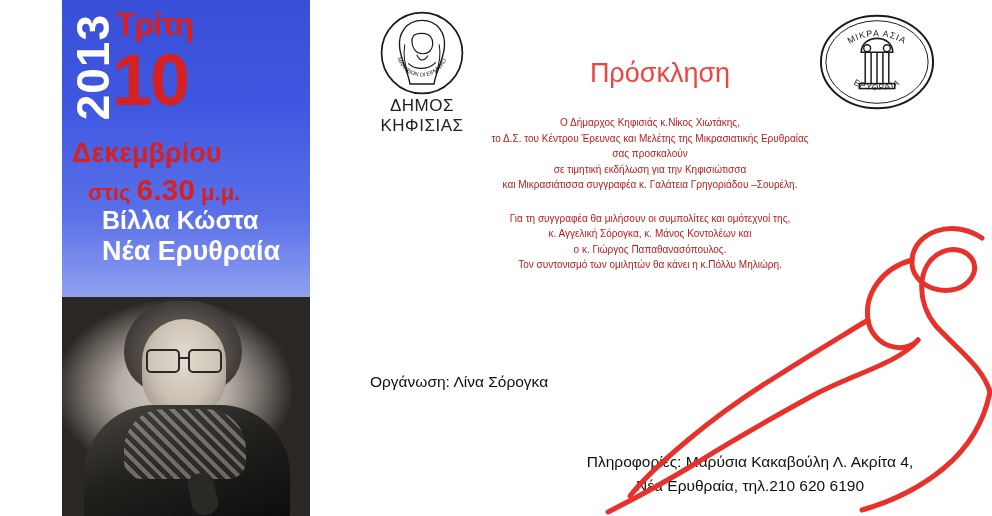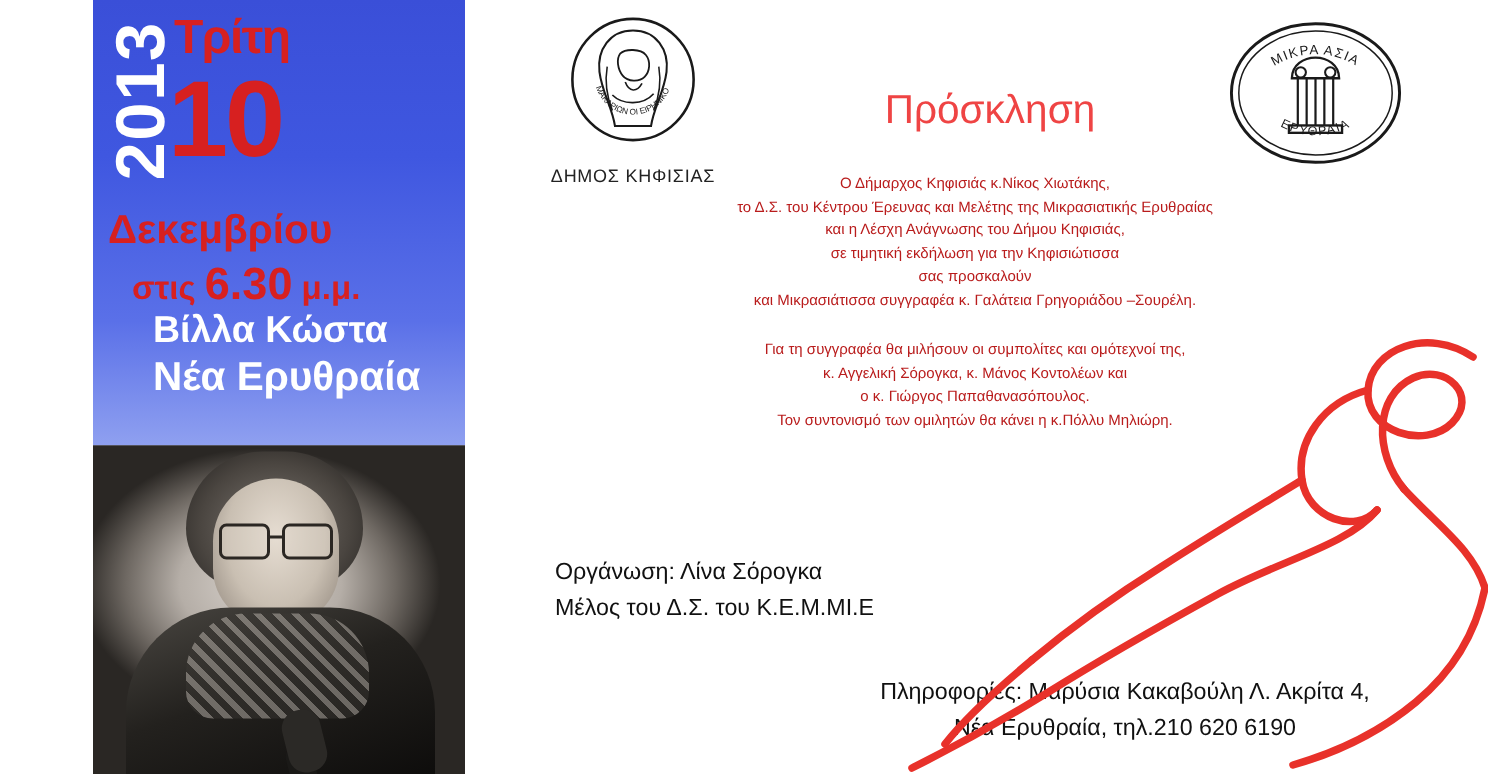--- a/index.html
+++ b/index.html
@@ -197,22 +197,22 @@
     top: 10px;
     width: 128px;
     text-align: center;
   }
   .emblem-left .seal {
     width: 86px;
     height: 86px;
     margin: 0 auto;
   }
   .emblem-left .caption {
-    margin-top: 14px;
-    font-size: 12px;
+    margin-top: 0;
+    font-size: 17px;
     color: #222222;
     letter-spacing: 0.5px;
   }
   .emblem-right {
     position: absolute;
     right: 56px;
     top: 12px;
     width: 118px;
     height: 100px;
   }
@@ -343,34 +343,32 @@
         <textPath href="#arcBot" startOffset="50%" text-anchor="middle">ΕΡΥΘΡΑΙΑ</textPath>
       </text>
     </svg>
   </div>
 
   <div class="invite-title">Πρόσκληση</div>
 
   <div class="body-block">
     <div class="ln">Ο Δήμαρχος  Κηφισιάς κ.Νίκος Χιωτάκης,</div>
     <div class="ln">το Δ.Σ. του Κέντρου Έρευνας και Μελέτης της Μικρασιατικής Ερυθραίας</div>
-    <div class="ln">και η Λέσχη Ανάγνωσης του Δήμου Κηφισιάς,</div>
+    <div class="ln">σας προσκαλούν</div>
     <div class="ln">σε τιμητική εκδήλωση για την Κηφισιώτισσα</div>
-    <div class="ln">σας προσκαλούν</div>
     <div class="ln">και Μικρασιάτισσα συγγραφέα κ. Γαλάτεια Γρηγοριάδου –Σουρέλη.</div>
     <div class="gap"></div>
     <div class="ln">Για τη συγγραφέα θα μιλήσουν οι συμπολίτες και ομότεχνοί της,</div>
     <div class="ln">κ. Αγγελική  Σόρογκα,  κ. Μάνος Κοντολέων και</div>
     <div class="ln">ο κ. Γιώργος Παπαθανασόπουλος.</div>
     <div class="ln">Τον συντονισμό των ομιλητών θα κάνει η κ.Πόλλυ Μηλιώρη.</div>
   </div>
 
   <div class="organizer">
     <div>Οργάνωση: Λίνα Σόρογκα</div>
-    <div>Μέλος του Δ.Σ. του Κ.Ε.Μ.ΜΙ.Ε</div>
   </div>
 
   <div class="info-block">
     <div>Πληροφορίες: Μαρύσια Κακαβούλη  Λ. Ακρίτα 4,</div>
     <div>Νέα Ερυθραία, τηλ.210 620 6190</div>
   </div>
 
   <svg class="thread" viewBox="0 0 480 300">
     <g fill="none" stroke="#e8312a" stroke-width="5" stroke-linecap="round">
       <path d="M470 22 C440 2 402 16 400 44 C398 72 438 84 456 66 C474 48 452 26 430 36 C404 48 404 86 424 110"></path>

